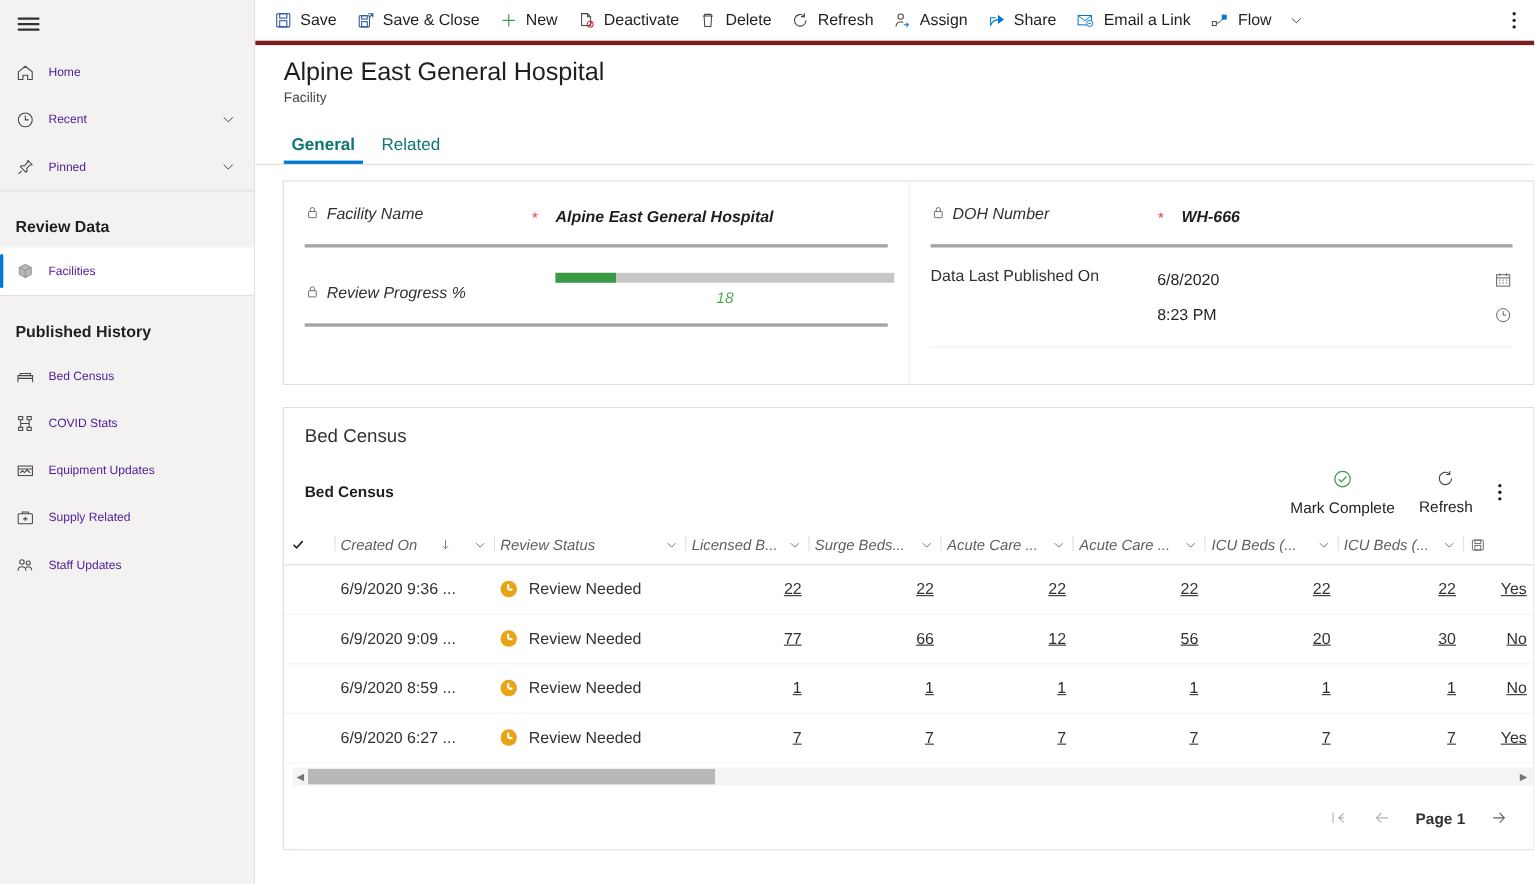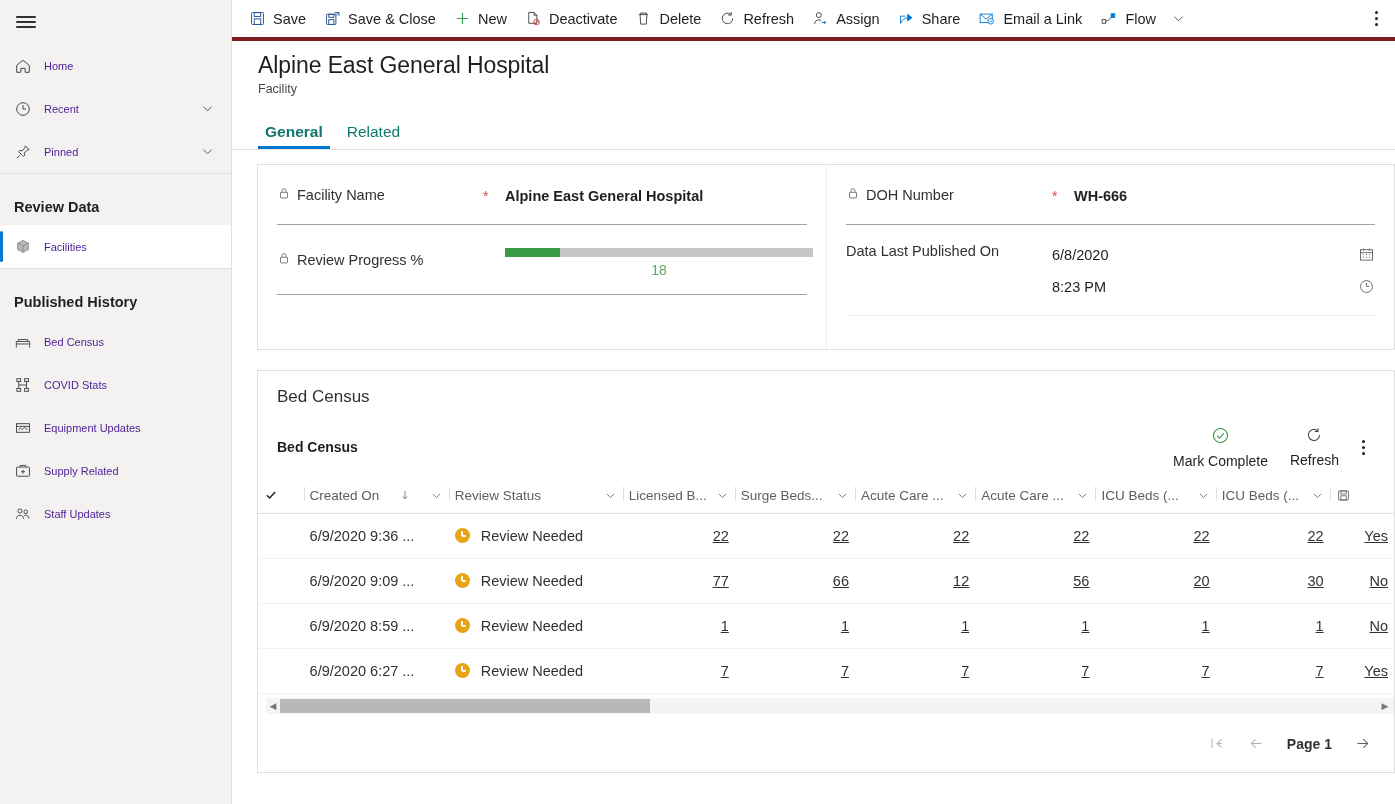--- a/index.html
+++ b/index.html
@@ -197,24 +197,25 @@
     display: flex;
     height: 186px;
   }
   .form-col {
     width: 569px;
     padding: 0 19px;
   }
   .form-col.left { border-right: 1px solid #f0eeec; }
   .frow {
     display: flex;
-    align-items: center;
-    border-bottom: 1px solid #a3a3a3;
+    align-items: flex-end;
+    border-bottom: 3px solid #a3a3a3;
     padding: 18px 0 16px 0;
     min-height: 60px;
+    font-style: italic;
   }
   .flabel {
     width: 206px;
     min-width: 206px;
     display: flex;
     align-items: flex-start;
     gap: 6px;
     font-size: 14.5px;
     color: #323130;
     padding-top: 1px;
@@ -336,20 +337,21 @@
     border-bottom: 1px solid #e1dfdd;
     vertical-align: middle;
     white-space: nowrap;
     position: relative;
   }
   th .thinner {
     display: flex;
     align-items: center;
     gap: 5px;
     justify-content: space-between;
+    font-style: italic;
   }
   th .thtext { overflow: hidden; text-overflow: ellipsis; white-space: nowrap; }
   th .sep {
     position: absolute;
     left: 0; top: 3px; bottom: 12px;
     width: 1px;
     background: #e1dfdd;
   }
   th.num .thinner { }
   table.grid tbody td {

